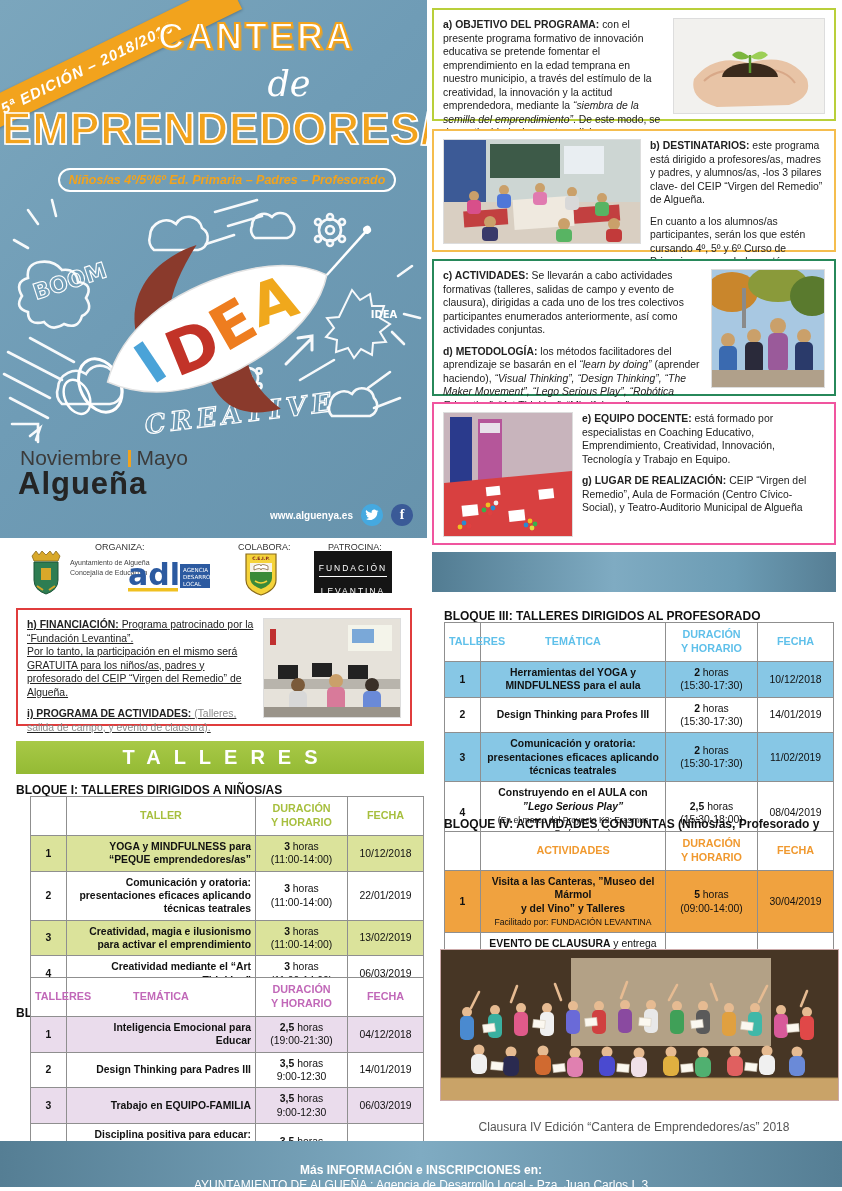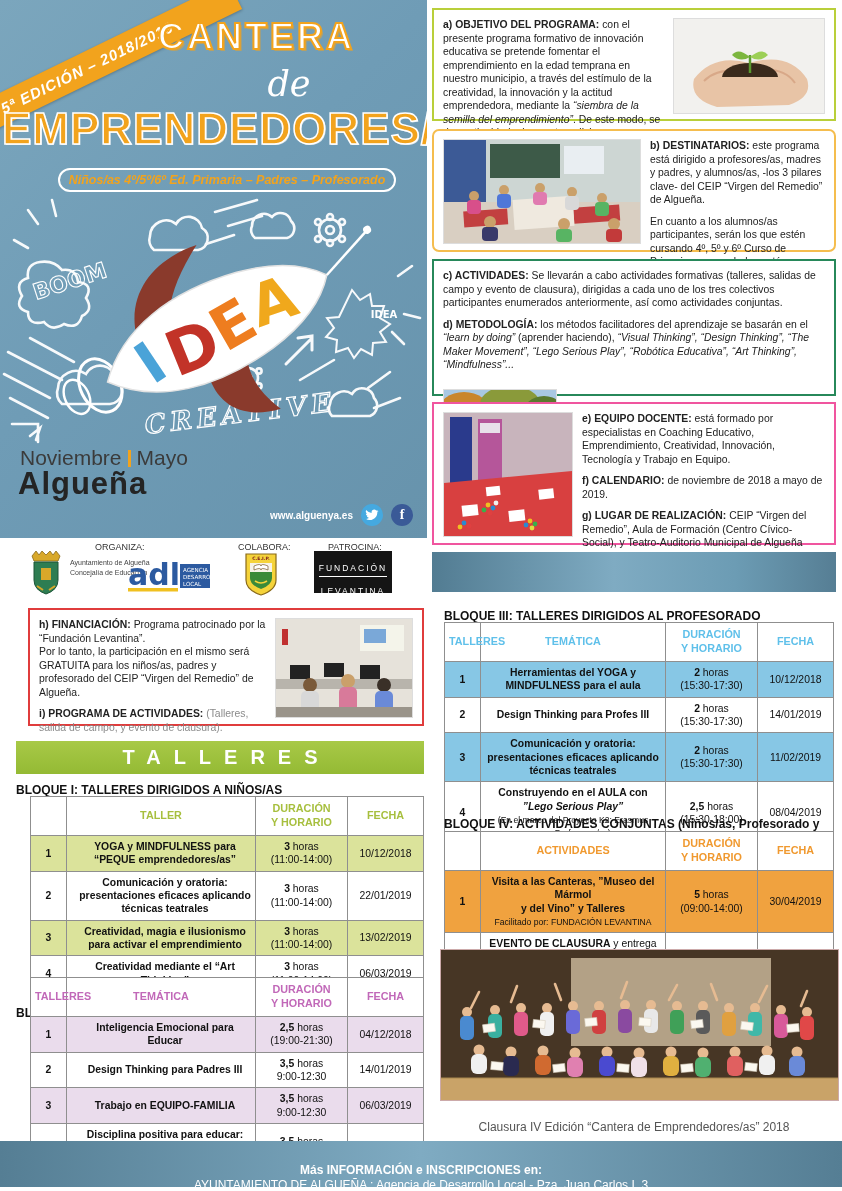--- a/index.html
+++ b/index.html
@@ -42,24 +42,24 @@
   .sponsorbox{position:absolute;background:#151515;color:#fff;text-align:center;
               width:78px;height:42px;padding-top:6px;box-sizing:border-box;}
   .sponsorbox .l1{font-size:8.5px;letter-spacing:2px;border-bottom:1px solid #fff;
                   display:inline-block;padding-bottom:3px;margin-bottom:3px;}
   .sponsorbox .l2{font-size:8.5px;letter-spacing:2px;}
 
   
   .ibox{position:absolute;left:432px;width:404px;background:#fff;border:2px solid;
         box-sizing:border-box;padding:8px 9px;display:flex;gap:9px;align-items:flex-start;}
   #box-a{top:8px;height:113px;border-color:#b9cf3a;}
-  #box-b{top:129px;height:123px;border-color:#f5bd4e;border-radius:7px;}
-  #box-c{top:259px;height:137px;border-color:#27885a;flex-direction:column;}
+  #box-b{top:129px;height:123px;border-color:#f5bd4e;}
+  #box-c{top:259px;height:137px;border-color:#27885a;}
   #box-e{top:402px;height:143px;border-color:#f0559f;}
-  #box-h{left:28px;top:608px;width:396px;height:118px;border-color:#e03c3c;}
+  #box-h{left:16px;top:608px;width:396px;height:118px;border-color:#e03c3c;text-decoration:underline;}
   .ibox .txt{font-size:10.4px;line-height:1.3;color:#222;flex:1;}
   .ibox .txt p{margin:0 0 8px 0;white-space:pre-line;}
   .run{white-space:pre-line;}
   .rb{font-weight:bold;} .ri{font-style:italic;} .rs{font-size:8.6px;font-weight:normal;}
   .rg{color:#8a8a8a;}
   .ph{flex:none;border:1px solid #ddd;}
 
   #blue-bar{left:432px;top:552px;width:404px;height:40px;
             background:linear-gradient(90deg,#527c92 0%,#7fabc2 45%,#6c9cb4 75%,#567e94 100%);}
 
@@ -77,21 +77,21 @@
   #tw2{left:30px;top:977px;width:394px;}
   #tw3{left:444px;top:622px;width:390px;}
   #tw4{left:444px;top:831px;width:390px;}
 
   .sched{border-collapse:collapse;width:100%;table-layout:fixed;background:#fff;}
   .sched th,.sched td{border:1px solid #8f8f8f;padding:4px 4px;text-align:center;
         vertical-align:middle;white-space:pre-line;font-size:10.4px;line-height:1.28;color:#111;}
   .sched th{font-weight:bold;font-size:10.8px;height:30px;}
   .sched td.c-num{font-weight:bold;}
   .col-num{width:36px;} .col-dur{width:92px;} .col-fe{width:76px;}
-  .align-left td.c-tema{text-align:center;padding-left:12px;}
+  .align-left td.c-tema{text-align:right;padding-left:12px;}
   .t-green th{color:#a7bf3e;} .t-green tr.hl td{background:#dbe39b;}
   .t-pink  th{color:#c168b8;} .t-pink  tr.hl td{background:#eadcec;}
   .t-blue  th{color:#5fc0ea;} .t-blue  tr.hl td{background:#87c7e5;}
   .t-orange th{color:#f0992f;} .t-orange tr.hl td{background:#f0a23f;}
 
   #photo-big{left:440px;top:949px;width:397px;height:150px;border:1px solid #caa;}
   #caption{left:432px;top:1120px;width:404px;text-align:center;font-size:12px;color:#555;}
 
   
   #footer{left:0;top:1141px;width:842px;height:46px;text-align:center;color:#fff;
@@ -319,21 +319,20 @@
           <circle cx="91" cy="111" r="2.4" fill="#3ab04a"></circle>
           <circle cx="82" cy="112" r="2.4" fill="#2a8ad0"></circle>
           <circle cx="88" cy="115" r="2.4" fill="#e0e040"></circle>
         <circle cx="20" cy="110" r="2.4" fill="#2a8ad0"></circle>
           <circle cx="25" cy="113" r="2.4" fill="#e04040"></circle>
           <circle cx="16" cy="114" r="2.4" fill="#f0c020"></circle>
       </g>
     </svg>
     <div class="txt">
         <p><span class="run rb">e) EQUIPO DOCENTE: </span><span class="run">está formado por especialistas en Coaching Educativo, Emprendimiento, Creatividad, Innovación, Tecnología y Trabajo en Equipo.</span></p>
-        <p><span class="run rb">f) CALENDARIO: </span><span class="run">de noviembre de 2018 a mayo de 2019.</span></p>
         <p><span class="run rb">g) LUGAR DE REALIZACIÓN: </span><span class="run">CEIP “Virgen del Remedio”, Aula de Formación (Centro Cívico-Social), y Teatro-Auditorio Municipal de Algueña</span></p>
       </div>
   </div>
 
   <div id="blue-bar" class="abs"></div>
 
   <div id="box-h" class="ibox">
     <div class="txt">
         <p><span class="run rb">h) FINANCIACIÓN: </span><span class="run">Programa patrocinado por la “Fundación Levantina”.
 Por lo tanto, la participación en el mismo será GRATUITA para los niños/as, padres y profesorado del CEIP “Virgen del Remedio” de Algueña.</span></p>

